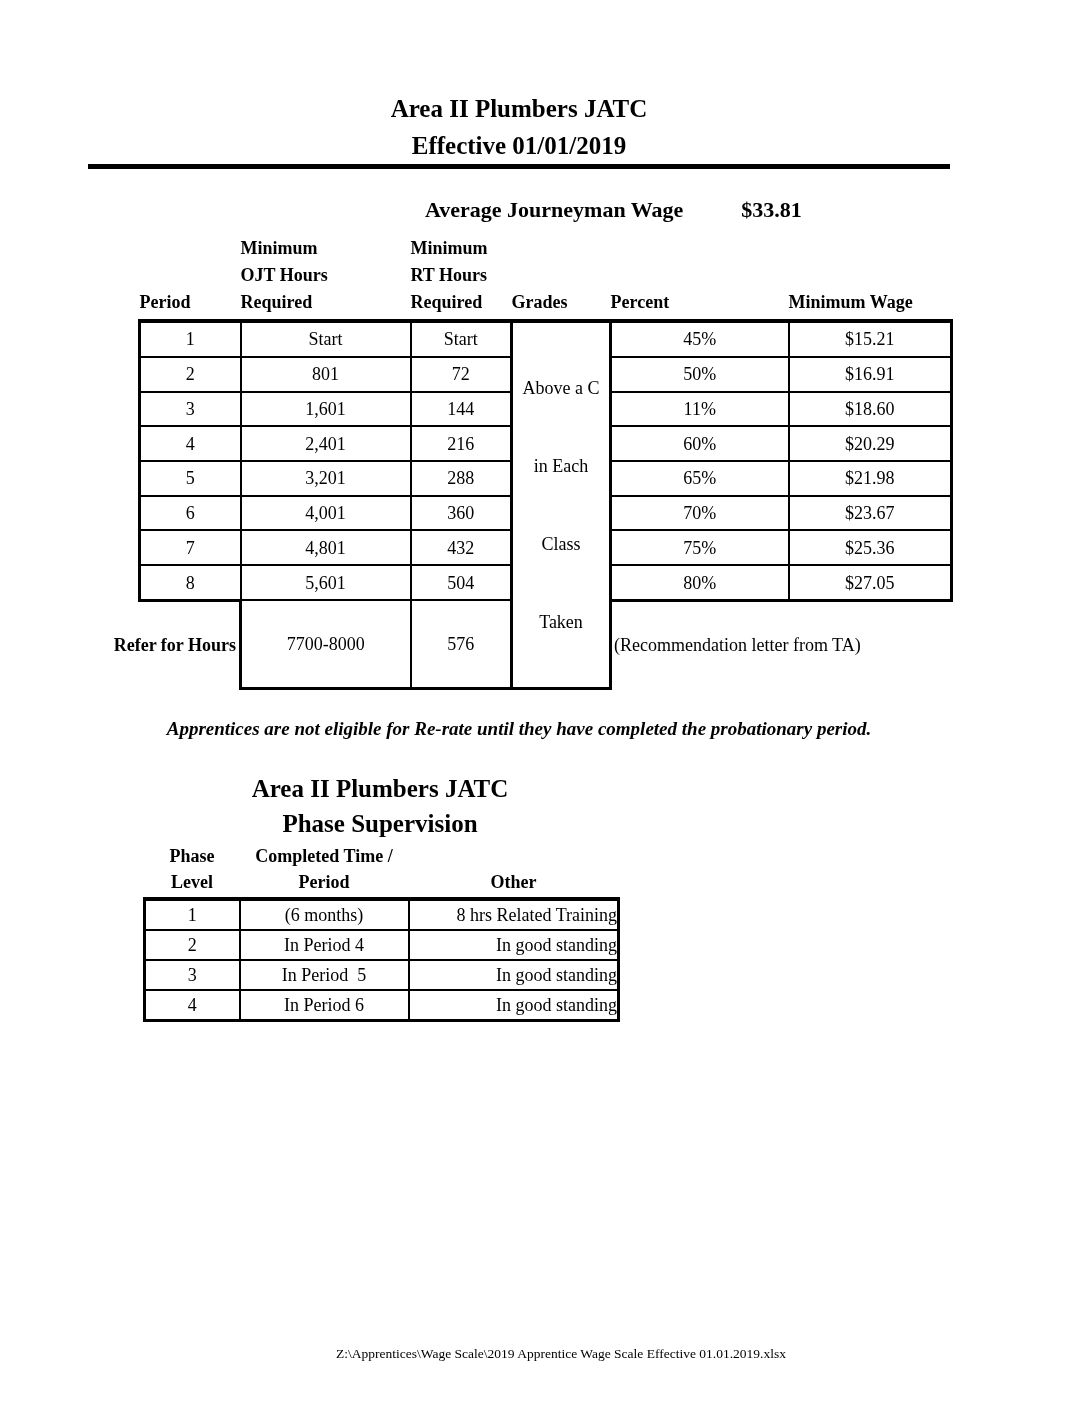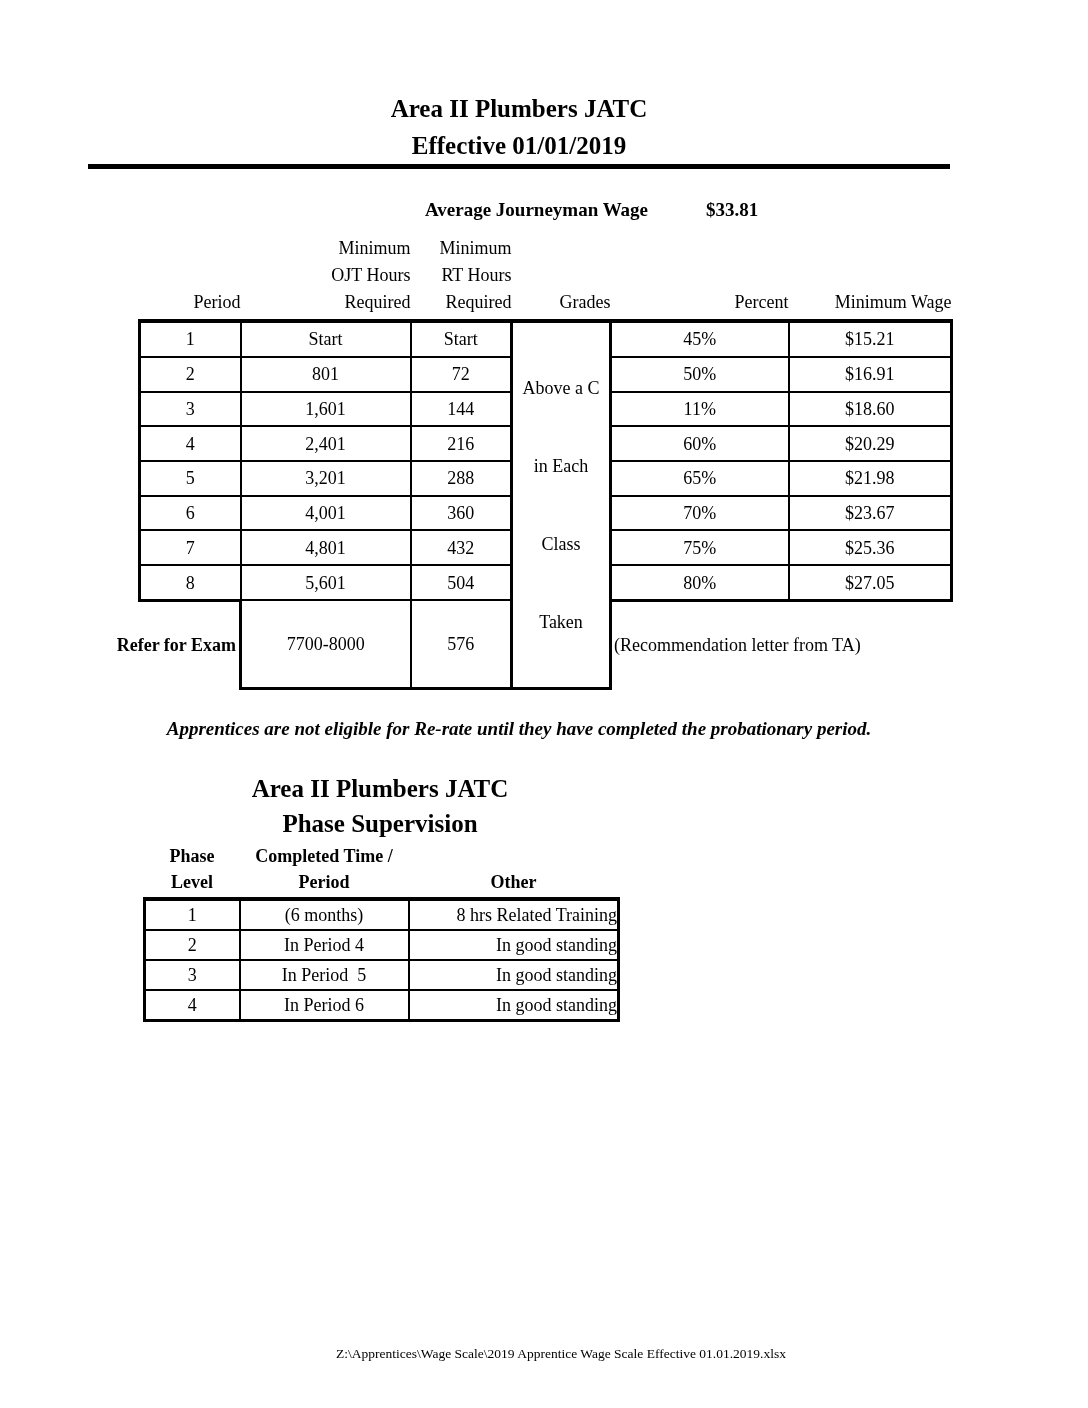--- a/index.html
+++ b/index.html
@@ -9,27 +9,27 @@
     font-family: "Liberation Serif", "DejaVu Serif", serif;
     position: relative; overflow: hidden;
   }
   .content { width: 862px; margin-left: 88px; }
 
   
   .doc-title { padding-top: 90px; text-align: center; font-weight: bold; font-size: 25px; line-height: 37px; }
   .rule { border: none; border-top: 5px solid #000; margin: 0; }
 
   
-  .avg-row { margin: 27px 0 0 337px; display: flex; font-weight: bold; font-size: 19px; line-height: 27px; }
+  .avg-row { margin: 27px 0 0 337px; display: flex; font-weight: bold; font-size: 22px; line-height: 27px; }
   .avg-row .val { margin-left: 58px; }
 
   
   table { border-collapse: collapse; table-layout: fixed; }
   .wt { margin: 12px 0 0 50px; width: 812px; font-size: 18px; }
-  .wt thead th { border: none; font-weight: normal; vertical-align: bottom; text-align: right; padding: 0 0 3px 0; line-height: 27px; }
+  .wt thead th { border: none; font-weight: bold; vertical-align: bottom; text-align: left; padding: 0 0 3px 0; line-height: 27px; }
   .wt td { border: 2px solid #000; height: 27px; padding: 0; text-align: center; vertical-align: middle; line-height: 24px; white-space: pre-wrap; }
   .wt td.bl { border-left-width: 3px; }
   .wt td.br { border-right-width: 3px; }
   .wt td.bt { border-top-width: 4px; }
   .wt td.bb { border-bottom-width: 3px; }
   .wt td.grades { border-width: 3px; border-top-width: 4px; line-height: 26px; }
   .wt td.nob { border: none; }
   .refer-cell { position: relative; }
   .refer-label { position: absolute; right: 3px; top: 50%; transform: translateY(-50%); font-weight: bold; white-space: nowrap; }
   .reco { text-align: left !important; padding-left: 2px !important; white-space: nowrap; }
@@ -162,21 +162,21 @@
       </tr>
       <tr>
         <td class="bl bb">8</td>
         <td>5,601</td>
         <td>504</td>
         <td class="bb">80%</td>
         <td class="br bb">$27.05</td>
       </tr>
       <tr>
         <td class="nob refer-cell">
-          <span class="refer-label">Refer for Exam</span>
+          <span class="refer-label">Refer for Hours</span>
         </td>
         <td class="bl bb">7700-8000</td>
         <td class="bb">576</td>
         <td class="nob reco" colspan="2">(Recommendation letter from TA)</td>
       </tr>
     </tbody>
   </table>
 
   <div class="notes">
     <div>Apprentices are not eligible for Re-rate until they have completed the probationary period.</div>

